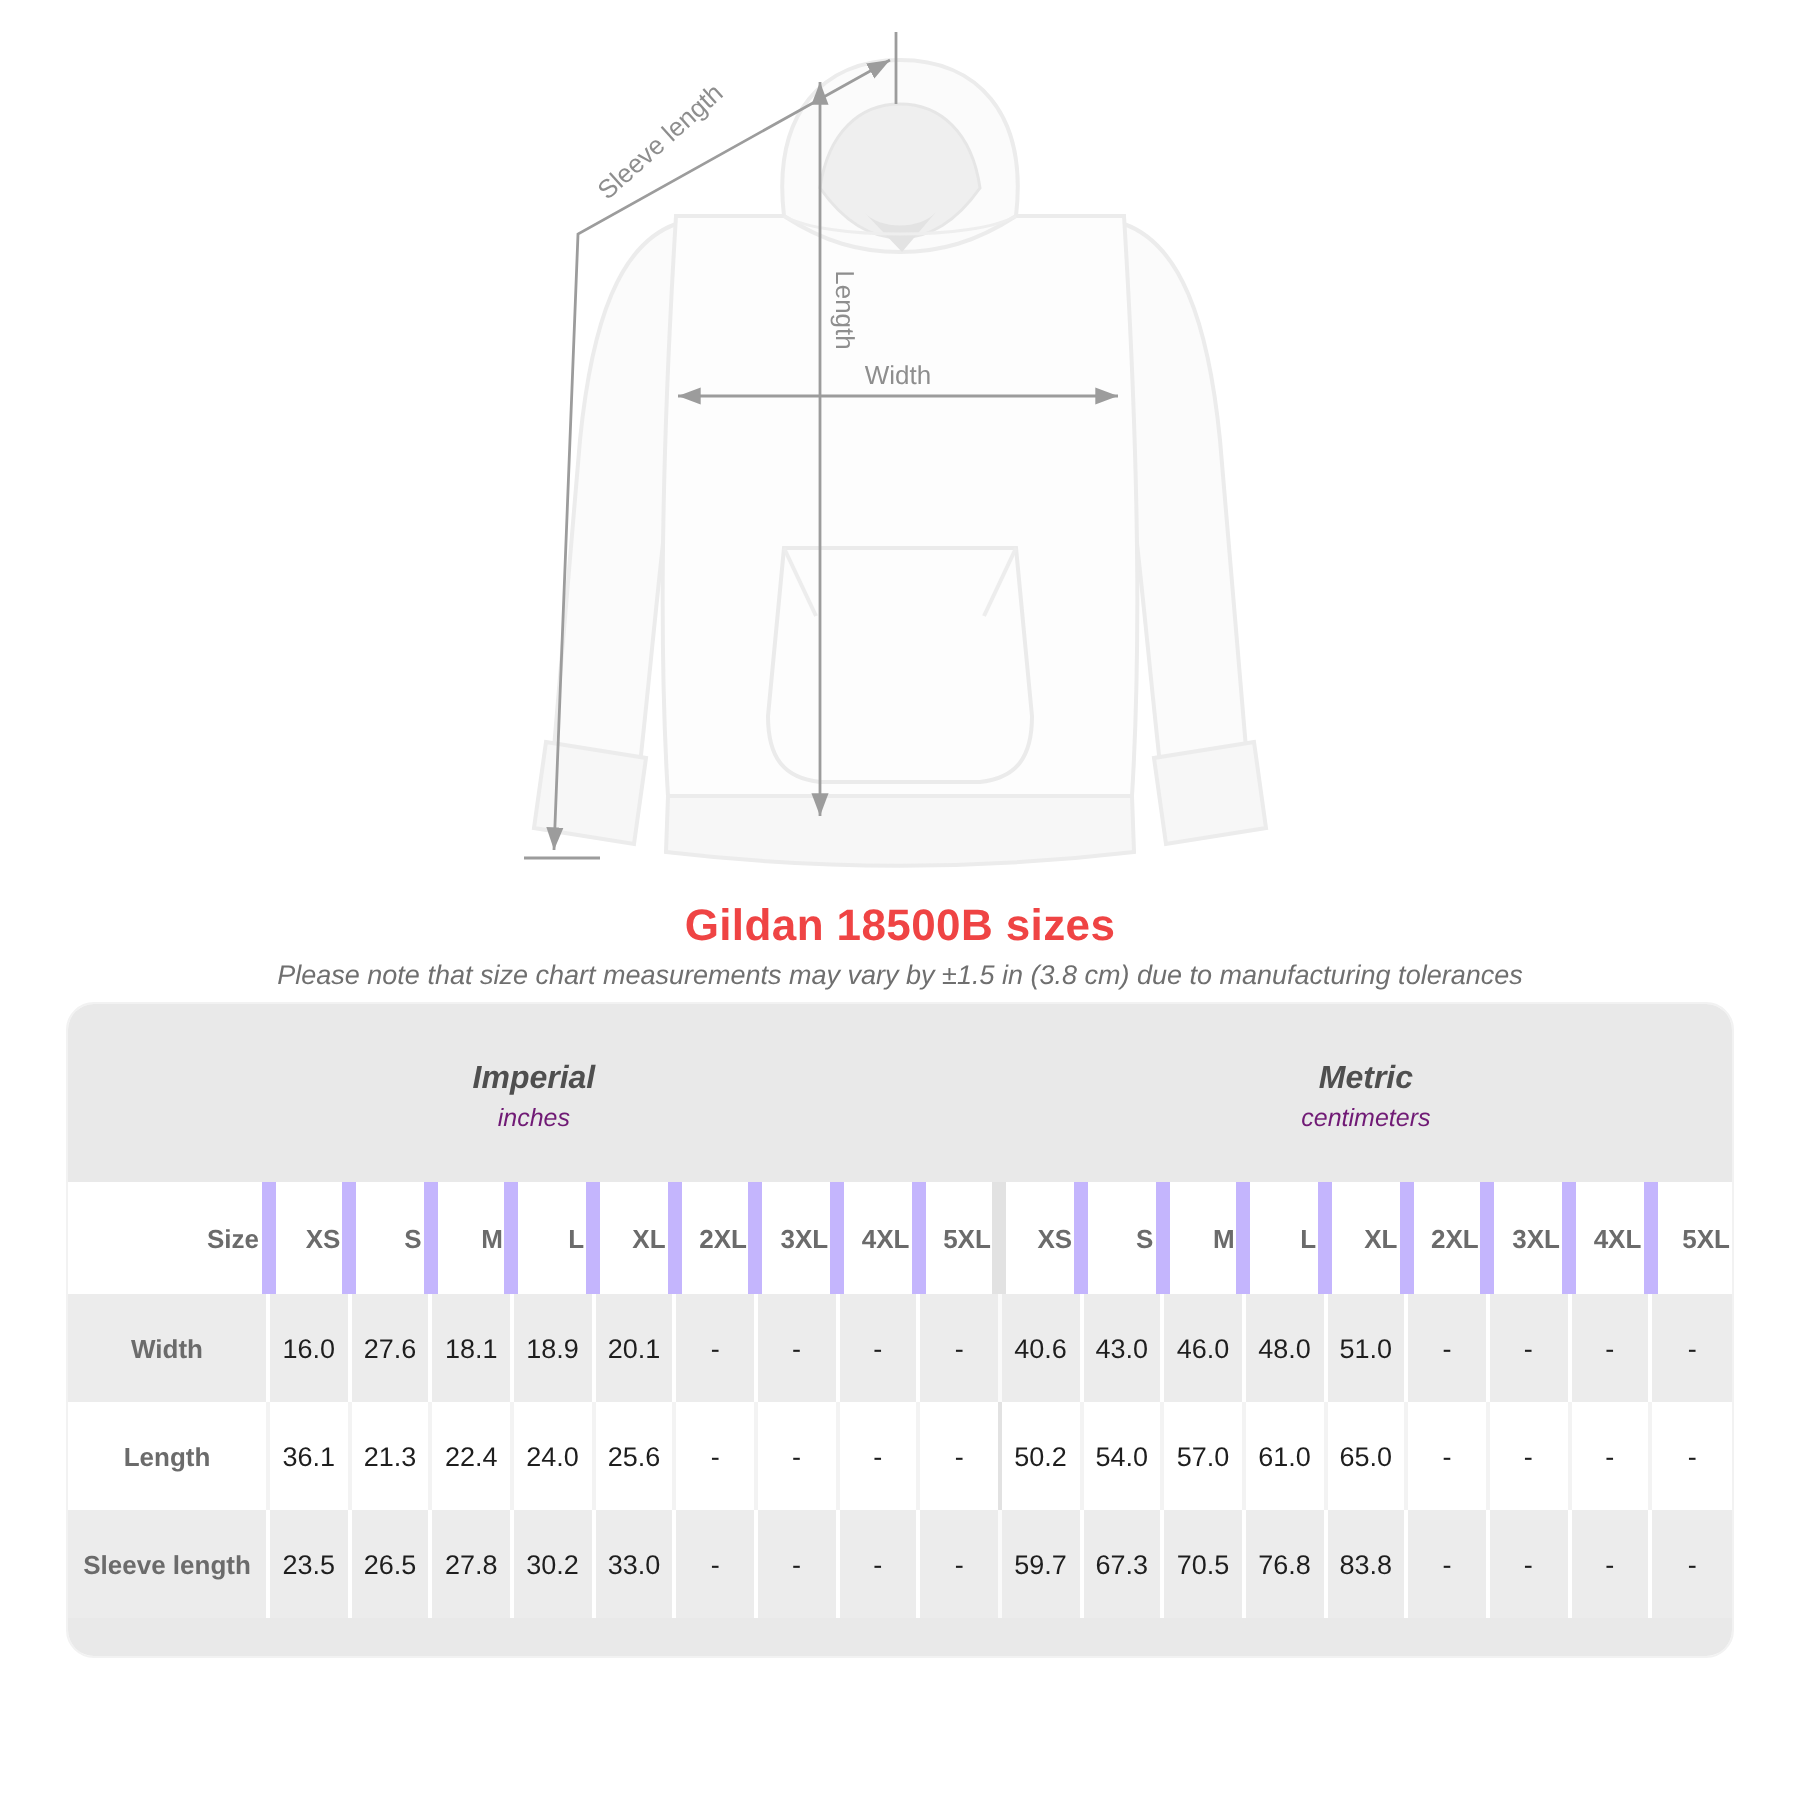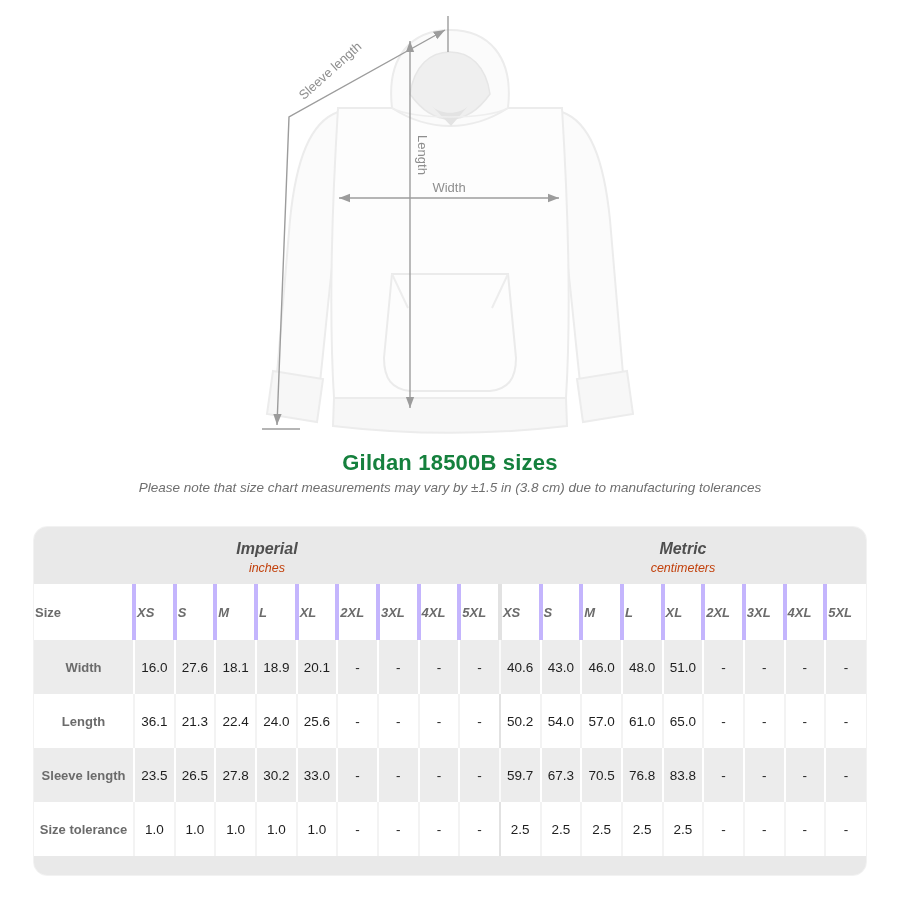--- a/index.html
+++ b/index.html
@@ -7,42 +7,42 @@
     width:900px; height:900px; overflow:hidden;
     font-family:"Liberation Sans", sans-serif;
     -webkit-font-smoothing:antialiased;
   }
   
   .figure-wrap { width:420px; height:440px; margin:8px auto 0; position:relative; }
   .figure-wrap svg { display:block; }
   .fig-label { font-size:13px; fill:#8e8e8e; }
   
   .page-title {
-    text-align:center; font-size:22px; font-weight:bold; color:#15803d;
+    text-align:center; font-size:22px; font-weight:bold; color:#ef4444;
     margin:2px 0 4px; letter-spacing:0.2px;
   }
   .tolerance-note {
     text-align:center; font-style:italic; color:#6f6f6f;
-    font-size:13.5px; margin:0 0 31px;
+    font-size:13.5px; margin:0 0 6px;
   }
   
   .table-wrap {
     width:834px; margin:0 auto; border-radius:14px; overflow:hidden;
     border:1px solid #f2f2f2; box-sizing:border-box;
   }
   table.size-table { width:100%; border-collapse:collapse; table-layout:fixed; }
   col.c-label { width:100px; }
-  tr.band th { background:#e9e9e9; height:57px; vertical-align:middle; padding:0;margin-top:24px; }
+  tr.band th { background:#e9e9e9; height:57px; vertical-align:middle; padding:16px;margin-top:24px; }
   .band-title { font-size:16px; font-weight:bold; font-style:italic; color:#4f4f4f; line-height:1.5; }
-  .band-sub { font-size:12.5px; font-style:italic; color:#c2410c; font-weight:normal; }
+  .band-sub { font-size:12.5px; font-style:italic; color:#701a75; font-weight:normal; }
   tr.sizes th {
     height:54px; background:#ffffff; font-size:13px; color:#6b6b6b;
-    font-weight:bold; text-align:left; vertical-align:middle;
-  }
-  tr.sizes th:not(:first-child) { border-left:4px solid #c4b5fd;font-style:italic; }
+    font-weight:bold; text-align:right; vertical-align:middle;
+  }
+  tr.sizes th:not(:first-child) { border-left:7px solid #c4b5fd; }
   tr.sizes th.mid { border-left-color:#e2e2e2; }
   tr.data { background:#ffffff; }
   tr.data.stripe { background:#ececec; }
   tr.data th {
     height:52px; font-size:13px; color:#6b6b6b; font-weight:bold;
     text-align:center; vertical-align:middle;
   }
   tr.data td {
     height:52px; text-align:center; vertical-align:middle;
     font-size:13.5px; color:#1e1e1e;
@@ -209,40 +209,19 @@
         <td>67.3</td>
         <td>70.5</td>
         <td>76.8</td>
         <td>83.8</td>
         <td>-</td>
         <td>-</td>
         <td>-</td>
         <td>-</td>
       </tr>
 
-      <tr class="data">
-        <th>Size tolerance</th>
-        <td>1.0</td>
-        <td>1.0</td>
-        <td>1.0</td>
-        <td>1.0</td>
-        <td>1.0</td>
-        <td>-</td>
-        <td>-</td>
-        <td>-</td>
-        <td>-</td>
-        <td class="mid">2.5</td>
-        <td>2.5</td>
-        <td>2.5</td>
-        <td>2.5</td>
-        <td>2.5</td>
-        <td>-</td>
-        <td>-</td>
-        <td>-</td>
-        <td>-</td>
-      </tr>
 
       <tr class="foot">
         <td colspan="19"></td>
       </tr>
     </tbody>
   </table>
 </div>
 
 </body></html>

